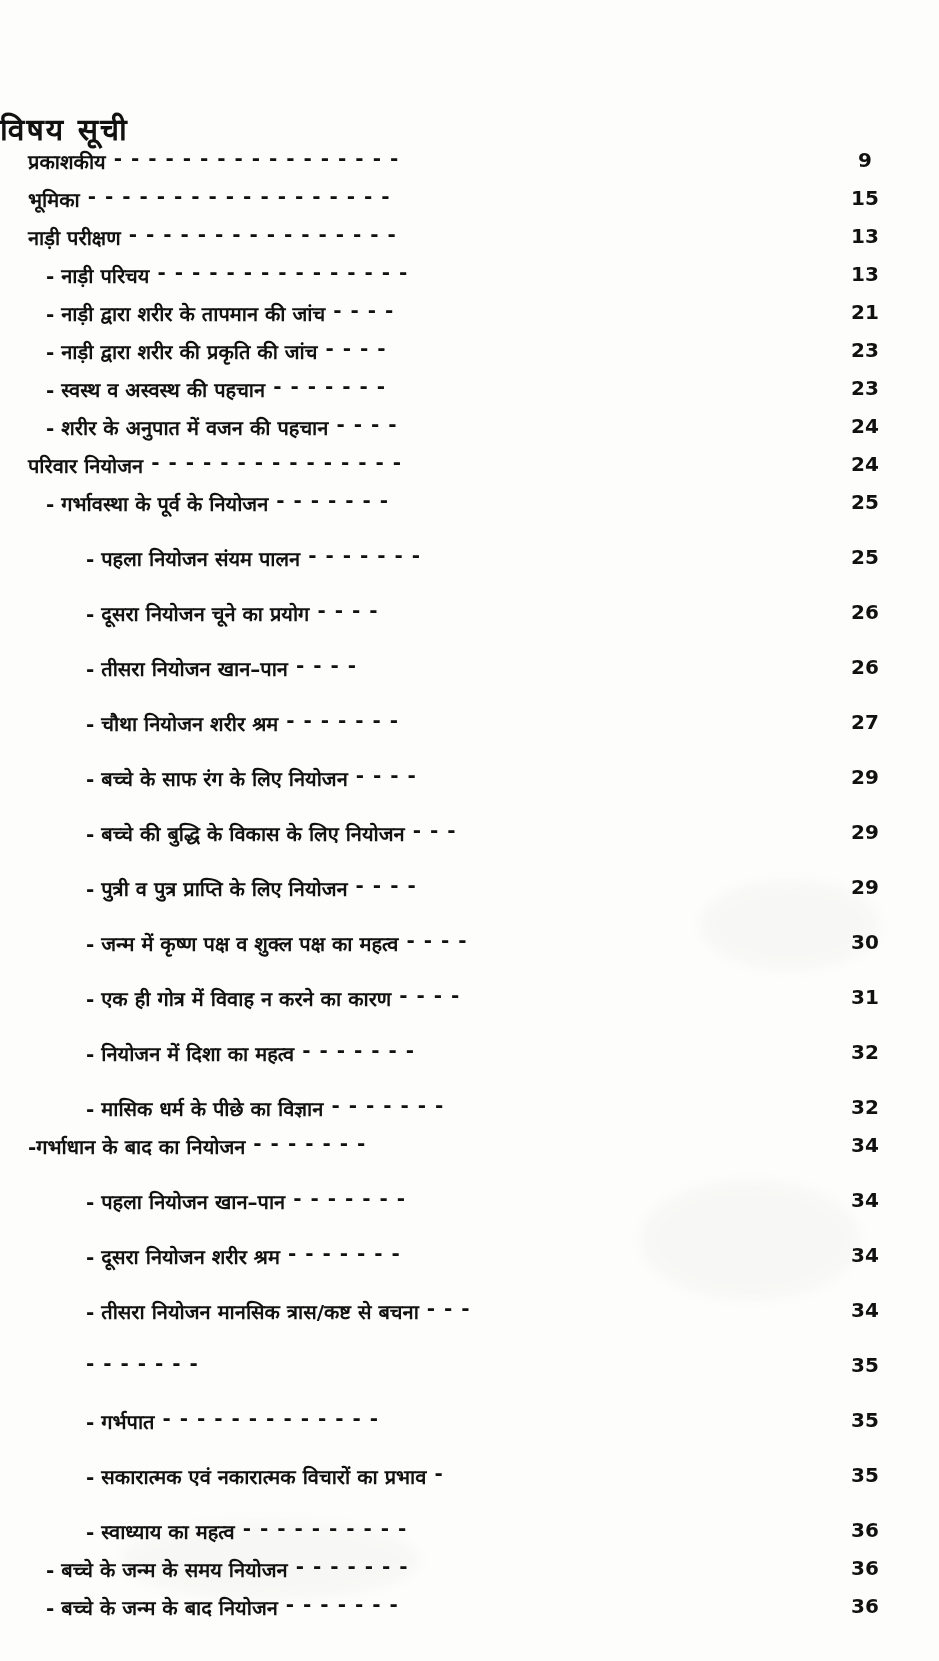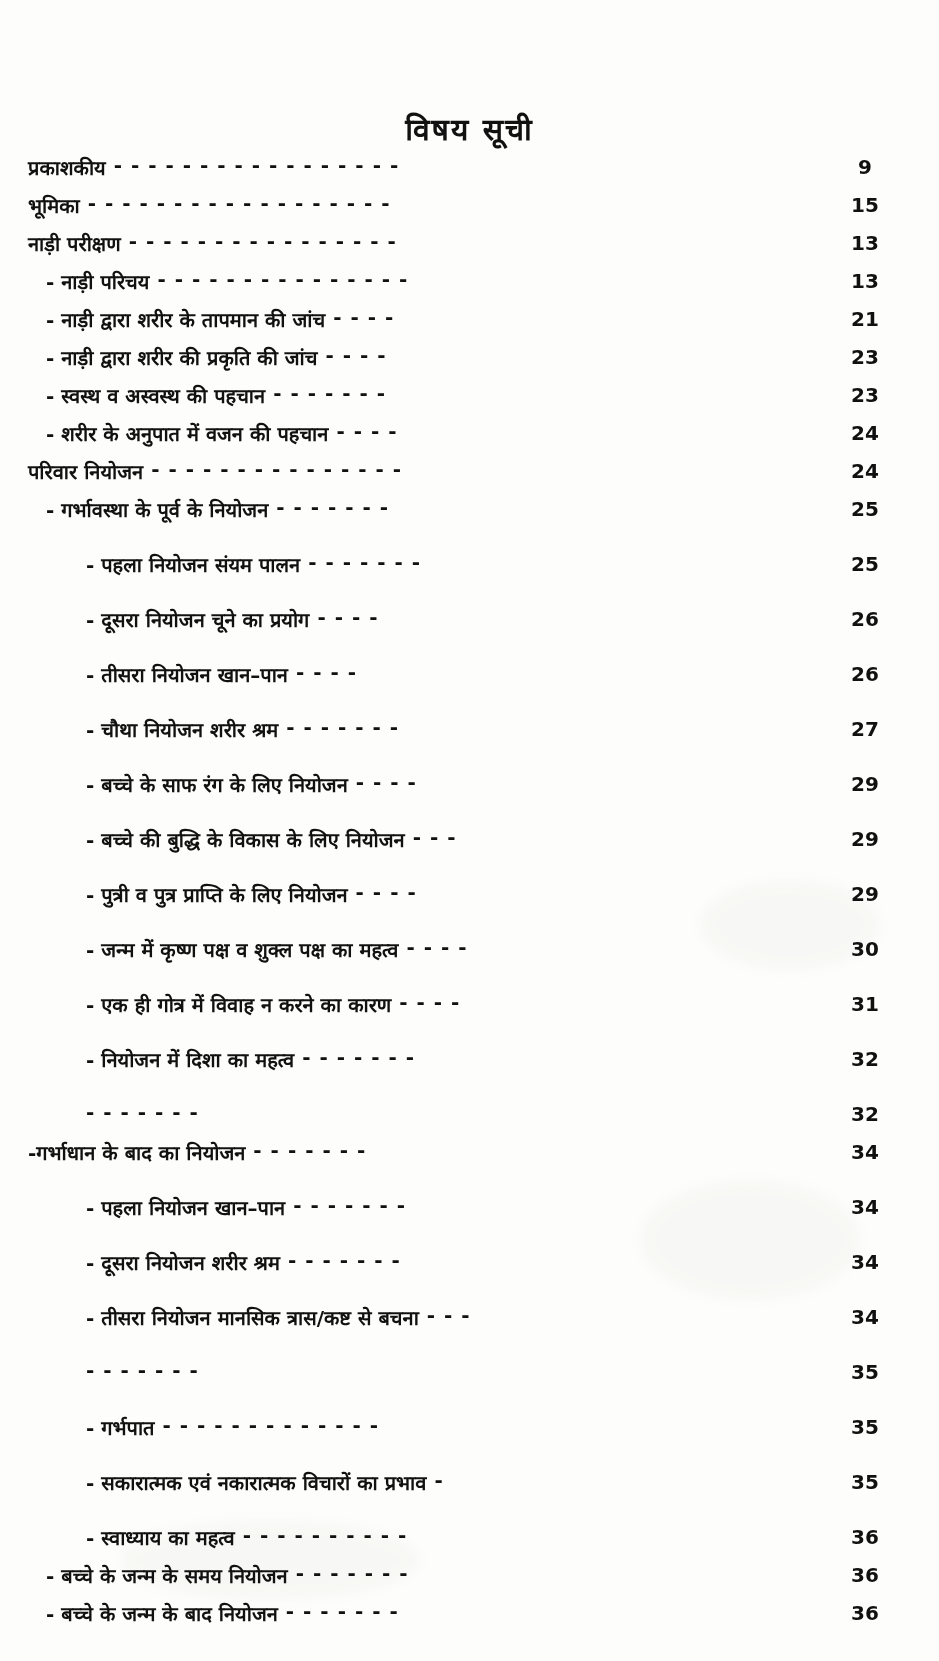--- a/index.html
+++ b/index.html
@@ -20,35 +20,34 @@
     left: 0; top: 0;
     width: 939px;
     height: 1661px;
     background: #fdfdfb;
   }
   .page-title {
     position: absolute;
     top: 108px;
     left: 0;
     width: 939px;
-    text-align: center;
     font-size: 30px;
     font-weight: bold;
     letter-spacing: 2px;
     font-family: "DejaVu Sans", sans-serif;
   }
   .toc {
     position: absolute;
     top: 148px;
     left: 28px;
     width: 883px;
   }
   .toc-row {
     display: flex;
-    align-items: center;
+    align-items: flex-start;
     height: 38px;
     font-size: 20px;
     font-weight: bold;
     font-family: "DejaVu Sans", sans-serif;
     white-space: nowrap;
   }
   .toc-row .label {
     flex: 0 0 auto;
     padding-right: 8px;
   }
@@ -208,20 +207,21 @@
       <span class="page-num">31</span>
     </div>
 
     <div class="toc-row indent-2">
       <span class="label">- नियोजन में दिशा का महत्व</span>
       <span class="leader">- - - - - - -</span>
       <span class="page-num">32</span>
     </div>
 
     <div class="toc-row indent-2">
+      <span class="label">- मासिक धर्म के पीछे का विज्ञान</span>
       <span class="leader">- - - - - - -</span>
       <span class="page-num">32</span>
     </div>
 
     <div class="toc-row indent-0">
       <span class="label">-गर्भाधान के बाद का नियोजन</span>
       <span class="leader">- - - - - - -</span>
       <span class="page-num">34</span>
     </div>
 

